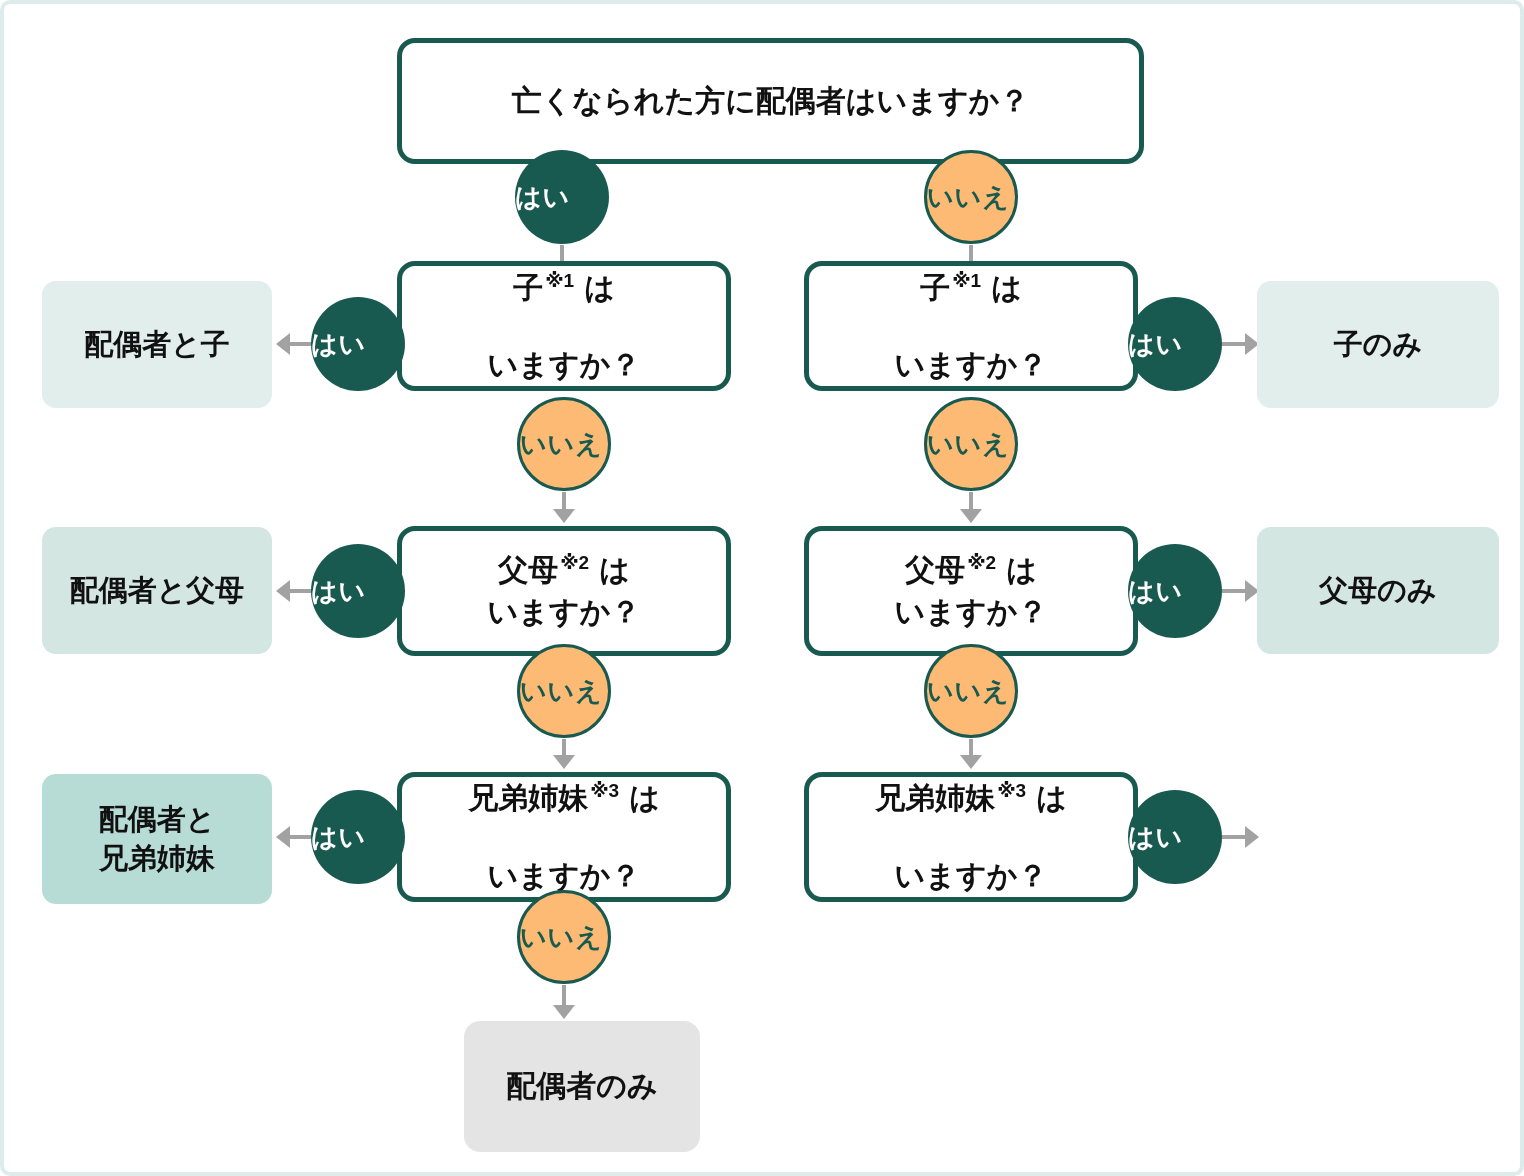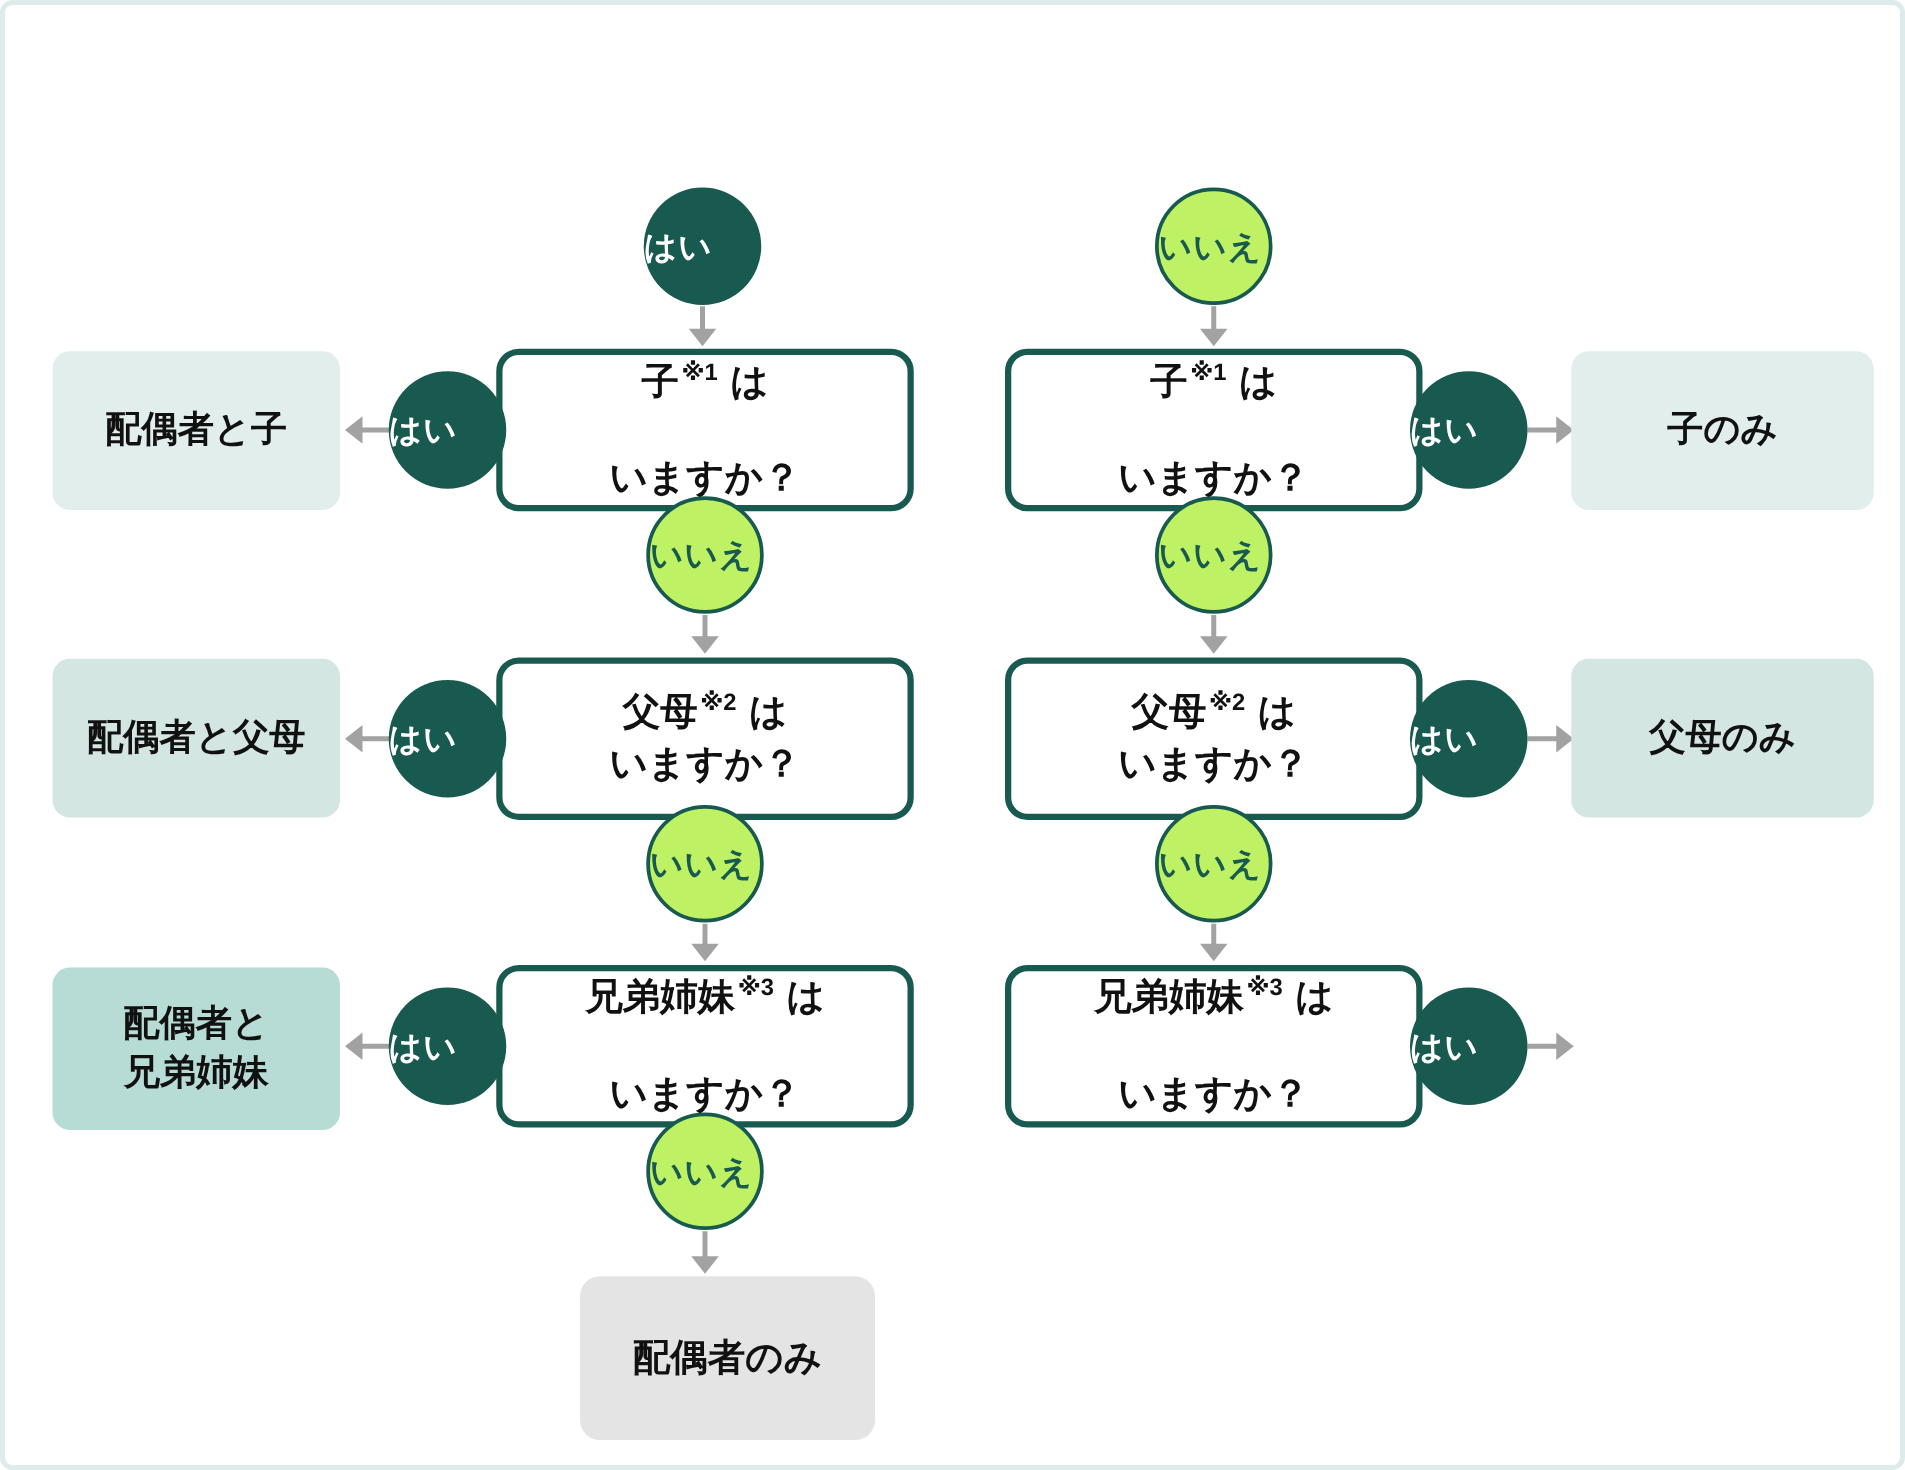--- a/index.html
+++ b/index.html
@@ -34,21 +34,21 @@
     font-size:30px;font-weight:bold;z-index:1;
   }
   .box-q{
     position:absolute;width:334px;height:130px;
     background:#fff;border:5px solid var(--teal);border-radius:18px;
     display:flex;flex-direction:column;align-items:center;justify-content:center;
     font-size:30px;font-weight:bold;text-align:center;line-height:1.4;z-index:1;
   }
   .q-left{left:393px;}
   .q-right{left:800px;}
-  .row-t1{top:275px;gap:35px;}
+  .row-t1{top:257px;gap:35px;}
   .row-t2{top:522px;}
   .row-t3{top:768px;gap:36px;}
   .q-sup{font-size:19px;vertical-align:11px;margin-left:2px;}
   .q-tail{margin-left:10px;}
   .box-res{
     position:absolute;width:230px;height:127px;border-radius:14px;
     display:flex;align-items:center;justify-content:center;
     font-size:29px;font-weight:bold;text-align:center;line-height:1.35;
     white-space:pre-line;
   }
@@ -63,21 +63,21 @@
     display:flex;align-items:center;justify-content:center;
     font-size:30px;font-weight:bold;
   }
   
   .badge{
     position:absolute;width:94px;height:94px;border-radius:50%;
     display:flex;align-items:center;justify-content:flex-start;
     font-size:26px;font-weight:bold;z-index:2;letter-spacing:1px;
   }
   .badge-yes{background:var(--teal);color:#fff;}
-  .badge-no{background:#bef264;color:var(--teal);border:3px solid var(--teal);}
+  .badge-no{background:#fdba74;color:var(--teal);border:3px solid var(--teal);}
   
   .arrow-down{position:absolute;width:22px;}
   .arrow-down::before{
     content:"";position:absolute;left:9px;top:0;bottom:12px;width:4px;background:var(--arrow);
   }
   .arrow-down::after{
     content:"";position:absolute;left:0;bottom:0;width:0;height:0;
     border-left:11px solid transparent;border-right:11px solid transparent;
     border-top:14px solid var(--arrow);
   }
@@ -98,20 +98,23 @@
     content:"";position:absolute;right:0;top:0;width:0;height:0;
     border-top:11px solid transparent;border-bottom:11px solid transparent;
     border-left:14px solid var(--arrow);
   }
 </style>
 </head>
 <body>
 
 <div class="canvas">
 
+  <div class="box-top">
+    <span>亡くなられた方に配偶者はいますか？</span>
+  </div>
 
   <div class="badge badge-yes" style="left:511px;top:146px;">
       <span>はい</span>
     </div>
   <div class="badge badge-no" style="left:920px;top:146px;">
       <span>いいえ</span>
     </div>
   <div class="arrow-down" style="left:547px;top:241px;height:32px;"></div>
   <div class="arrow-down" style="left:956px;top:241px;height:32px;"></div>
 

